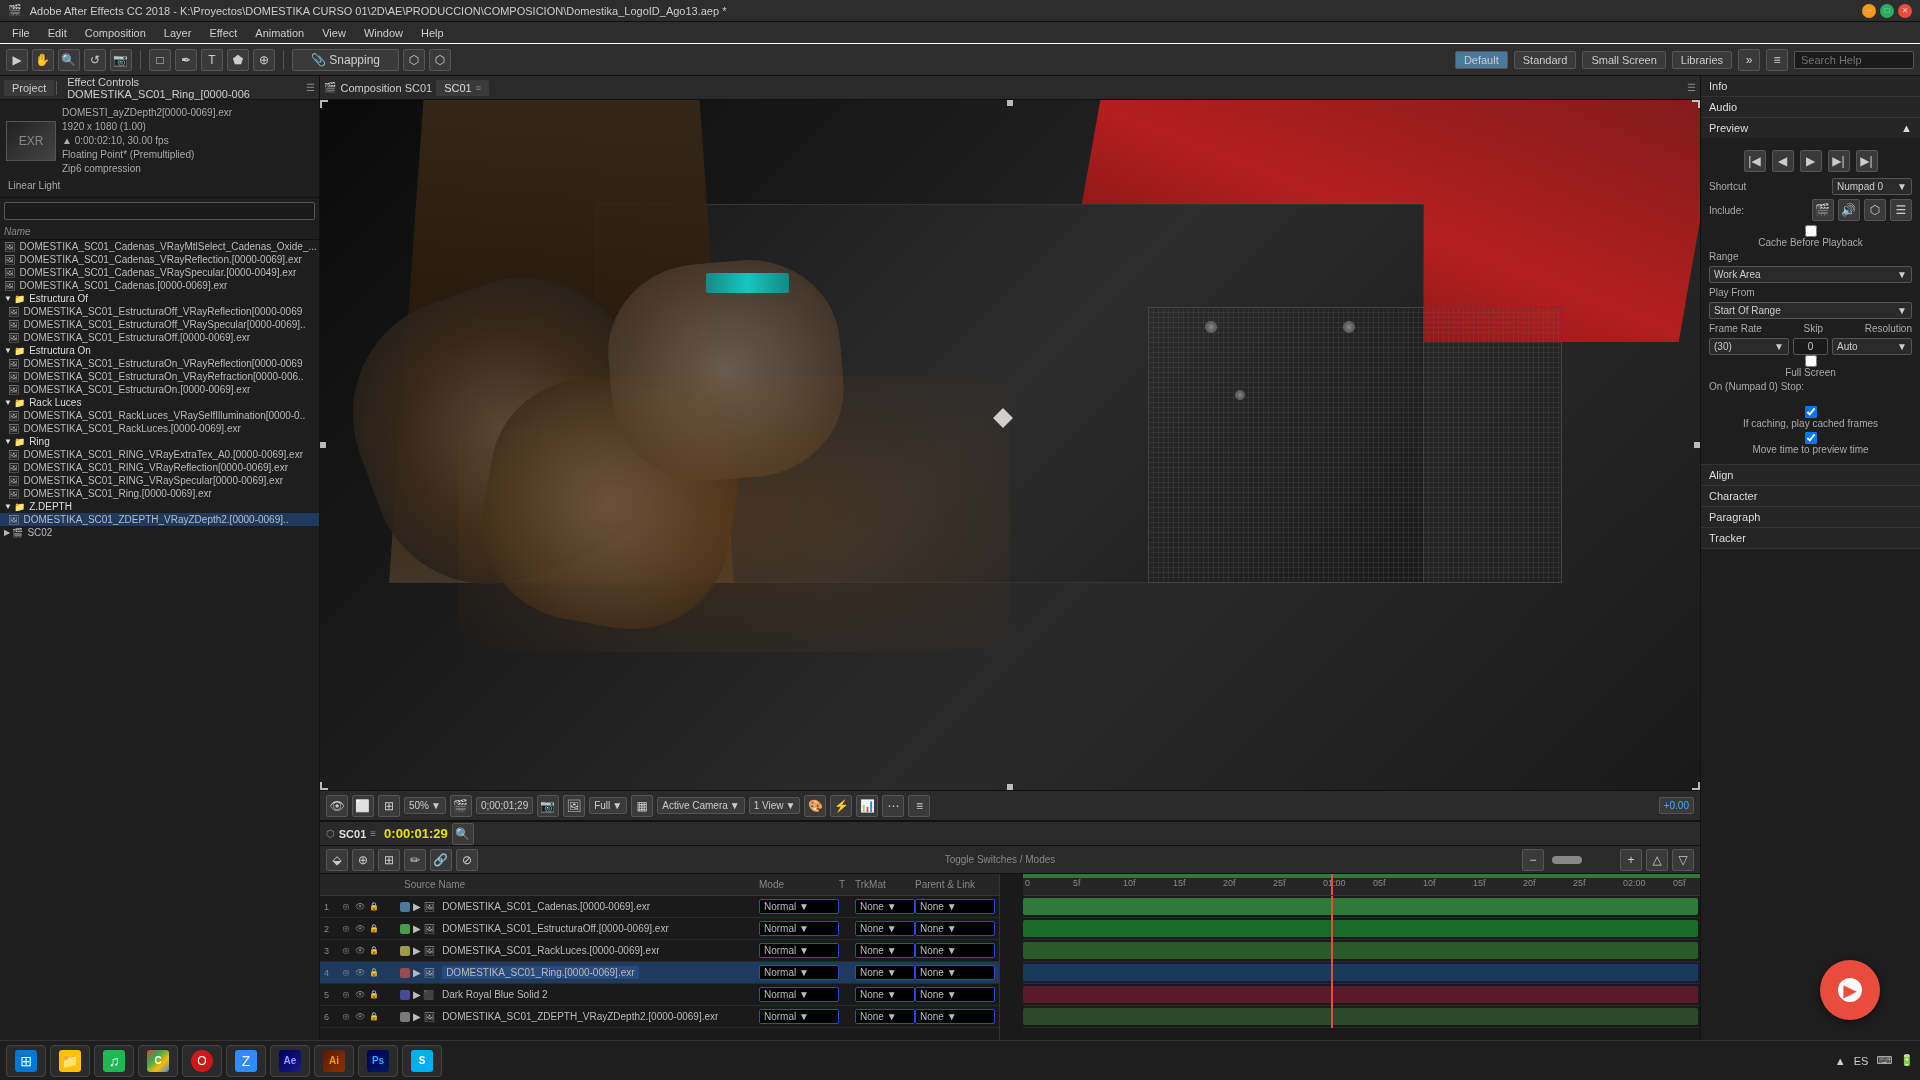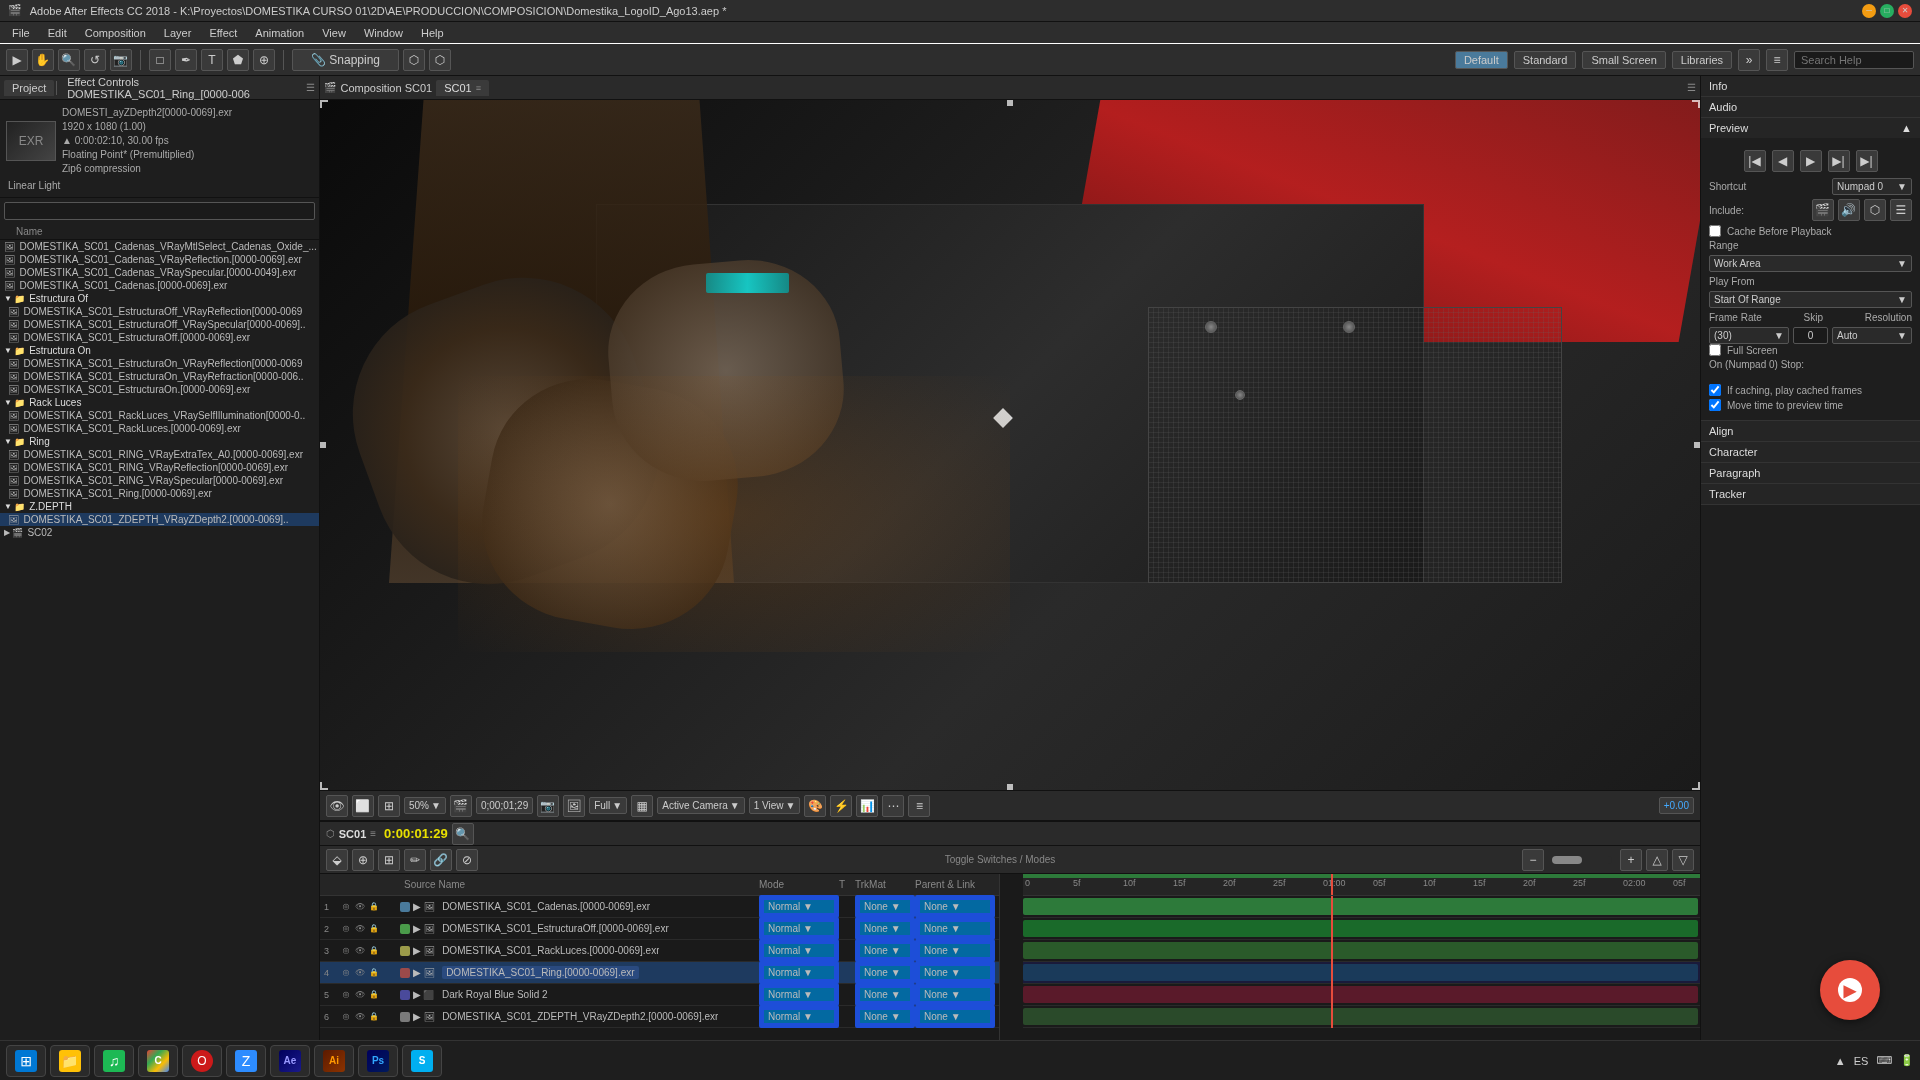--- a/index.html
+++ b/index.html
@@ -41,21 +41,21 @@
     
     #effect-controls { background: #1e1e1e; border-bottom: 1px solid #111; padding: 4px; }
     .ec-header { display: flex; align-items: center; gap: 6px; padding: 2px; }
     .ec-thumbnail { width: 50px; height: 40px; background: #111; border: 1px solid #555; display: flex; align-items: center; justify-content: center; color: #888; font-size: 9px; }
     .ec-info { flex: 1; font-size: 10px; color: #aaa; line-height: 1.4; }
 
     
     #project-panel { flex: 1; overflow: hidden; display: flex; flex-direction: column; }
     .search-row { padding: 4px; }
     .search-row input { width: 100%; background: #1a1a1a; border: 1px solid #555; border-radius: 2px; padding: 2px 6px; font-size: 11px; color: #ccc; }
-    .col-headers { display: flex; padding: 2px 16px; border-bottom: 1px solid #111; font-size: 10px; color: #888; }
+    .col-headers { display: flex; padding: 2px 4px; border-bottom: 1px solid #111; font-size: 10px; color: #888; font-style: italic; }
     .col-name { flex: 1; }
     .file-list { flex: 1; overflow-y: auto; }
     .file-item { display: flex; align-items: center; padding: 1px 4px; cursor: pointer; font-size: 10px; color: #bbb; }
     .file-item.selected { background: #1e3a5f; }
     .file-item.group { color: #ddd; font-size: 10px; }
     .indent1 { padding-left: 8px; }
     .file-icon { margin-right: 4px; font-size: 9px; }
     .triangle { font-size: 8px; margin-right: 2px; }
 
     
@@ -78,21 +78,21 @@
     #layer-headers { display: flex; align-items: center; background: #252525; height: 22px; border-bottom: 1px solid #333; padding: 0 4px; font-size: 10px; color: #888; }
     .layer-col-name { flex: 1; }
     .layer-col-mode { width: 80px; }
     .layer-col-t { width: 16px; }
     .layer-col-trkmat { width: 60px; }
     .layer-col-parent { width: 80px; }
     .layer-row { display: flex; align-items: center; height: 22px; border-bottom: 1px solid #2a2a2a; font-size: 10px; color: #bbb; padding: 0 4px; }
     .layer-row.selected { background: #1e3a5f; }
     .layer-controls { display: flex; align-items: center; gap: 2px; width: 60px; }
     .layer-ctrl { width: 12px; height: 12px; display: flex; align-items: center; justify-content: center; font-size: 8px; cursor: pointer; }
-    .mode-dropdown { background: #0369a1; border: 5px solid #1d4ed8; border-radius: 2px; padding: 1px 4px; font-size: 10px; color: #bbb; cursor: pointer; }
+    .mode-dropdown { background: #000000; border: 1px solid #1d4ed8; border-radius: 2px; padding: 1px 4px; font-size: 10px; color: #bbb; cursor: pointer; }
 
     
     #track-area { flex: 1; overflow: hidden; position: relative; background: #1a1a1a; }
     .time-ruler { height: 22px; background: #252525; border-bottom: 1px solid #333; position: relative; overflow: hidden; }
     .track-rows { position: relative; }
     .track-row { height: 22px; border-bottom: 1px solid #2a2a2a; position: relative; }
     .track-bar { position: absolute; top: 2px; bottom: 2px; border-radius: 2px; }
     .track-bar.green { background: #2d7a3a; }
     .track-bar.red { background: #7a1a1a; }
     .playhead { position: absolute; top: 0; bottom: 0; width: 2px; background: #e74c3c; z-index: 10; }
@@ -100,21 +100,21 @@
     
     #right-panel { width: 220px; min-width: 220px; background: #1e1e1e; border-left: 1px solid #111; display: flex; flex-direction: column; overflow-y: auto; }
     .right-section { border-bottom: 1px solid #333; }
     .right-section-header { display: flex; align-items: center; justify-content: space-between; padding: 4px 8px; font-size: 11px; color: #ddd; cursor: pointer; background: #252525; }
     .right-section-content { padding: 6px 8px; }
     .right-row { display: flex; align-items: center; justify-content: space-between; margin-bottom: 4px; }
     .right-label { font-size: 10px; color: #aaa; }
     .right-dropdown { background: #2a2a2a; border: 1px solid #555; border-radius: 2px; padding: 2px 4px; font-size: 10px; color: #ccc; cursor: pointer; display: flex; align-items: center; gap: 4px; min-width: 80px; justify-content: space-between; }
     .preview-controls { display: flex; align-items: center; justify-content: center; gap: 6px; padding: 6px; }
     .prev-btn { width: 22px; height: 22px; background: #3a3a3a; border: 1px solid #555; border-radius: 2px; display: flex; align-items: center; justify-content: center; cursor: pointer; font-size: 12px; color: #ccc; }
-    .checkbox-row { display: flex; align-items: center; gap: 6px; margin-bottom: 3px; }
+    .checkbox-row { display: flex; align-items: center; gap: 0; margin-bottom: 3px; flex-direction: column; }
     .checkbox-row input[type=checkbox] { width: 12px; height: 12px; }
     .checkbox-label { font-size: 10px; color: #aaa; }
     .right-number-row { display: flex; align-items: center; gap: 4px; }
     .num-box { background: #1a1a1a; border: 1px solid #555; border-radius: 2px; padding: 2px 4px; font-size: 10px; color: #ccc; width: 40px; text-align: center; }
 
     
     #taskbar { position: fixed; bottom: 0; left: 0; right: 0; height: 40px; background: #1e1e1e; border-top: 1px solid #333; display: flex; align-items: center; padding: 0 6px; gap: 4px; }
     .task-btn { background: #2a2a2a; border: 1px solid #444; border-radius: 4px; padding: 4px 8px; display: flex; align-items: center; gap: 6px; cursor: pointer; font-size: 11px; color: #ccc; }
     .task-icon { width: 22px; height: 22px; border-radius: 3px; display: flex; align-items: center; justify-content: center; font-size: 14px; }
     .task-icon.ae { background: linear-gradient(135deg, #00005c, #1a1a8c); color: #9999ff; }

